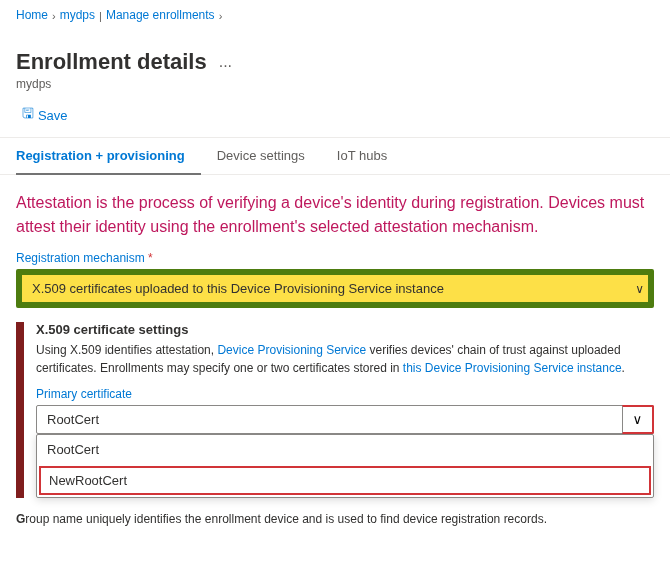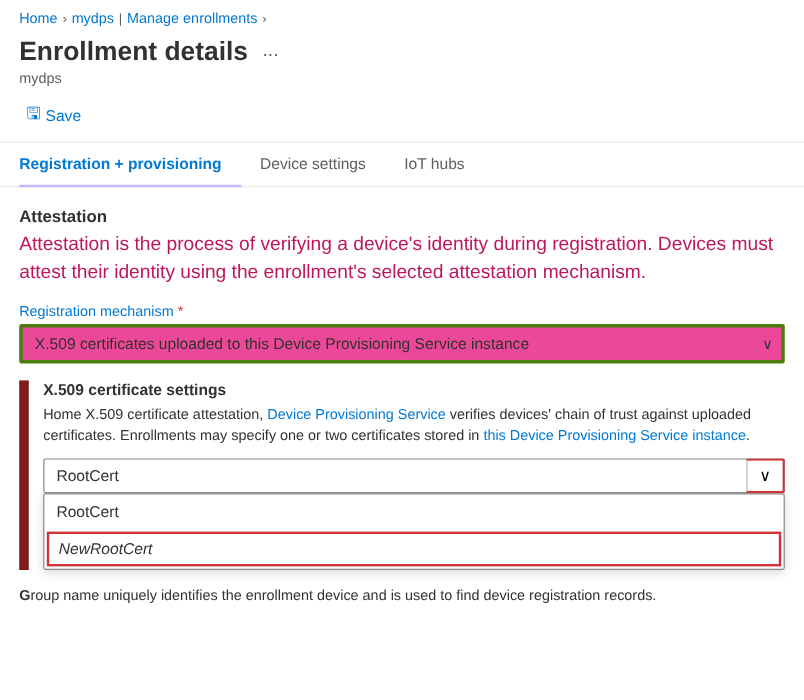--- a/index.html
+++ b/index.html
@@ -31,20 +31,21 @@
     }
     .chevron { color: #605e5c; font-size: 11px; }
 
     .page-title-area {
       padding: 4px 16px 2px 16px;
     }
     .page-title-row {
       display: flex;
       align-items: center;
       gap: 8px;
+      margin-top: 19px;
     }
     .page-title {
       font-size: 22px;
       font-weight: 600;
       color: #323130;
     }
     .ellipsis-btn {
       color: #605e5c;
       cursor: pointer;
       font-size: 16px;
@@ -93,21 +94,21 @@
       font-size: 13px;
       color: #605e5c;
       cursor: pointer;
       border-bottom: 2px solid transparent;
       margin-bottom: -1px;
       white-space: nowrap;
     }
     .tab:first-child { padding-left: 0; }
     .tab.active {
       color: #0078d4;
-      border-bottom: 2px solid #c4b5fd;
+      border-bottom: 2px solid #737373;
       font-weight: 600;
     }
 
     .content {
       padding: 16px 16px 0 16px;
     }
 
     .section-title {
       font-size: 14px;
       font-weight: 700;
@@ -123,26 +124,26 @@
 
     .field-label {
       font-size: 12px;
       color: #0078d4;
       margin-bottom: 4px;
     }
     .field-label .required { color: #d13438; }
 
     .select-box {
       width: 100%;
-      border: 3px solid #4d7c0f;
+      border: 6px solid #4d7c0f;
       border-radius: 2px;
       padding: 6px 30px 6px 10px;
       font-size: 13px;
       color: #323130;
-      background: #ec4899;
+      background: #fde047;
       appearance: none;
       -webkit-appearance: none;
       cursor: pointer;
       position: relative;
     }
     .select-wrapper {
       position: relative;
       margin-bottom: 14px;
     }
     .select-wrapper .chevron-down {
@@ -224,21 +225,20 @@
     .dropdown-item {
       padding: 7px 10px;
       font-size: 13px;
       color: #323130;
       cursor: pointer;
     }
     .dropdown-item.highlighted {
       border: 2px solid #d13438;
       margin: 2px;
       padding: 5px 8px;
-      font-style: italic;
     }
 
     .group-section {
       margin-top: 4px;
     }
     .group-text {
       font-size: 12px;
       color: #323130;
       line-height: 1.5;
     }
@@ -277,39 +277,39 @@
 
 <div class="tabs">
   <div class="tab active">Registration + provisioning</div>
   <div class="tab">Device settings</div>
   <div class="tab">IoT hubs</div>
 </div>
 
 <div class="content">
 
   <div style="margin-bottom:10px;">
-    <div class="section-title">Attestation</div>
     <div class="section-desc">Attestation is the process of verifying a device's identity during registration. Devices must attest their identity using the enrollment's selected attestation mechanism.</div>
 
     <div class="field-label">
       <span>Registration mechanism</span>
       <span class="required"> *</span>
     </div>
     <div class="select-wrapper">
       <div class="select-box">X.509 certificates uploaded to this Device Provisioning Service instance</div>
       <span class="chevron-down">∨</span>
     </div>
   </div>
 
   <div class="subsection">
     <div class="subsection-title">X.509 certificate settings</div>
     <div class="subsection-desc">
-      <span>Home X.509 certificate attestation, </span><a>Device Provisioning Service</a><span> verifies devices' chain of trust against uploaded certificates. Enrollments may specify one or two certificates stored in </span><a>this Device Provisioning Service instance</a><span>.</span>
-    </div>
-
+      <span>Using X.509 identifies attestation, </span><a>Device Provisioning Service</a><span> verifies devices' chain of trust against uploaded certificates. Enrollments may specify one or two certificates stored in </span><a>this Device Provisioning Service instance</a><span>.</span>
+    </div>
+
+    <div class="primary-cert-label">Primary certificate</div>
     <div class="cert-select-wrapper">
       <div class="cert-select-box">RootCert</div>
       <button class="cert-chevron-btn">
         <span>∨</span>
       </button>
     </div>
 
     <div class="dropdown-list">
       <div class="dropdown-item">RootCert</div>
       <div class="dropdown-item highlighted">NewRootCert</div>

